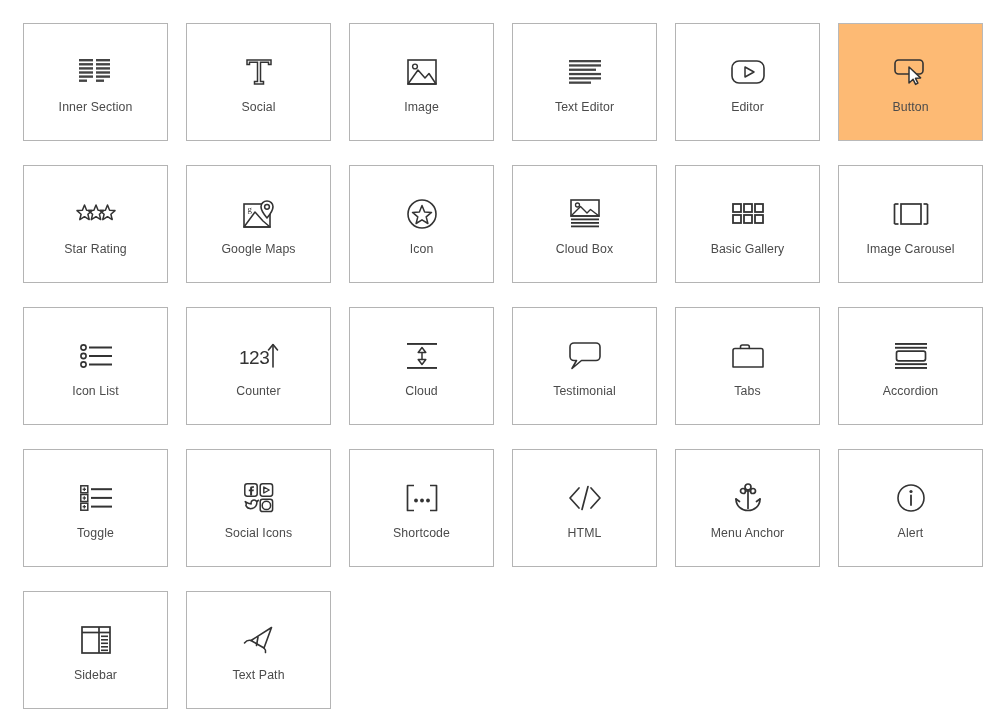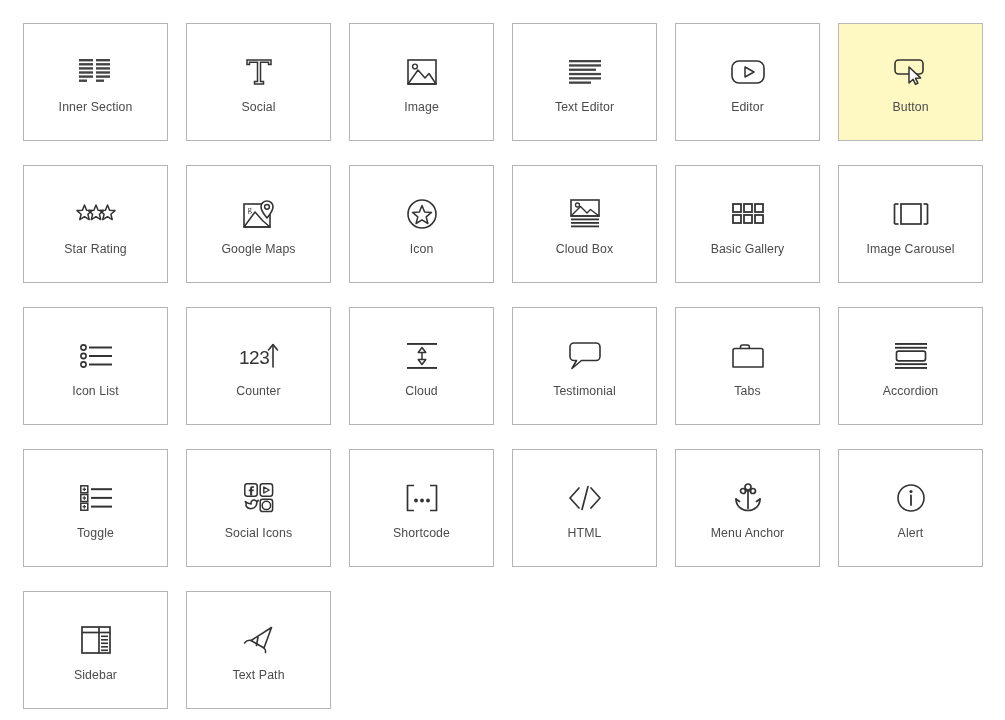--- a/index.html
+++ b/index.html
@@ -31,21 +31,21 @@
     border: 1px solid #b4b4b4;
     background: #ffffff;
     display: flex;
     flex-direction: column;
     align-items: center;
     justify-content: center;
     cursor: pointer;
     user-select: none;
   }
   .widget-card.is-hover {
-    background: #fef9c3;
+    background: #fdba74;
     border-color: #b9b9b9;
   }
   .widget-icon {
     width: 46px;
     height: 44px;
     display: flex;
     align-items: center;
     justify-content: center;
     margin-bottom: 6px;
   }

